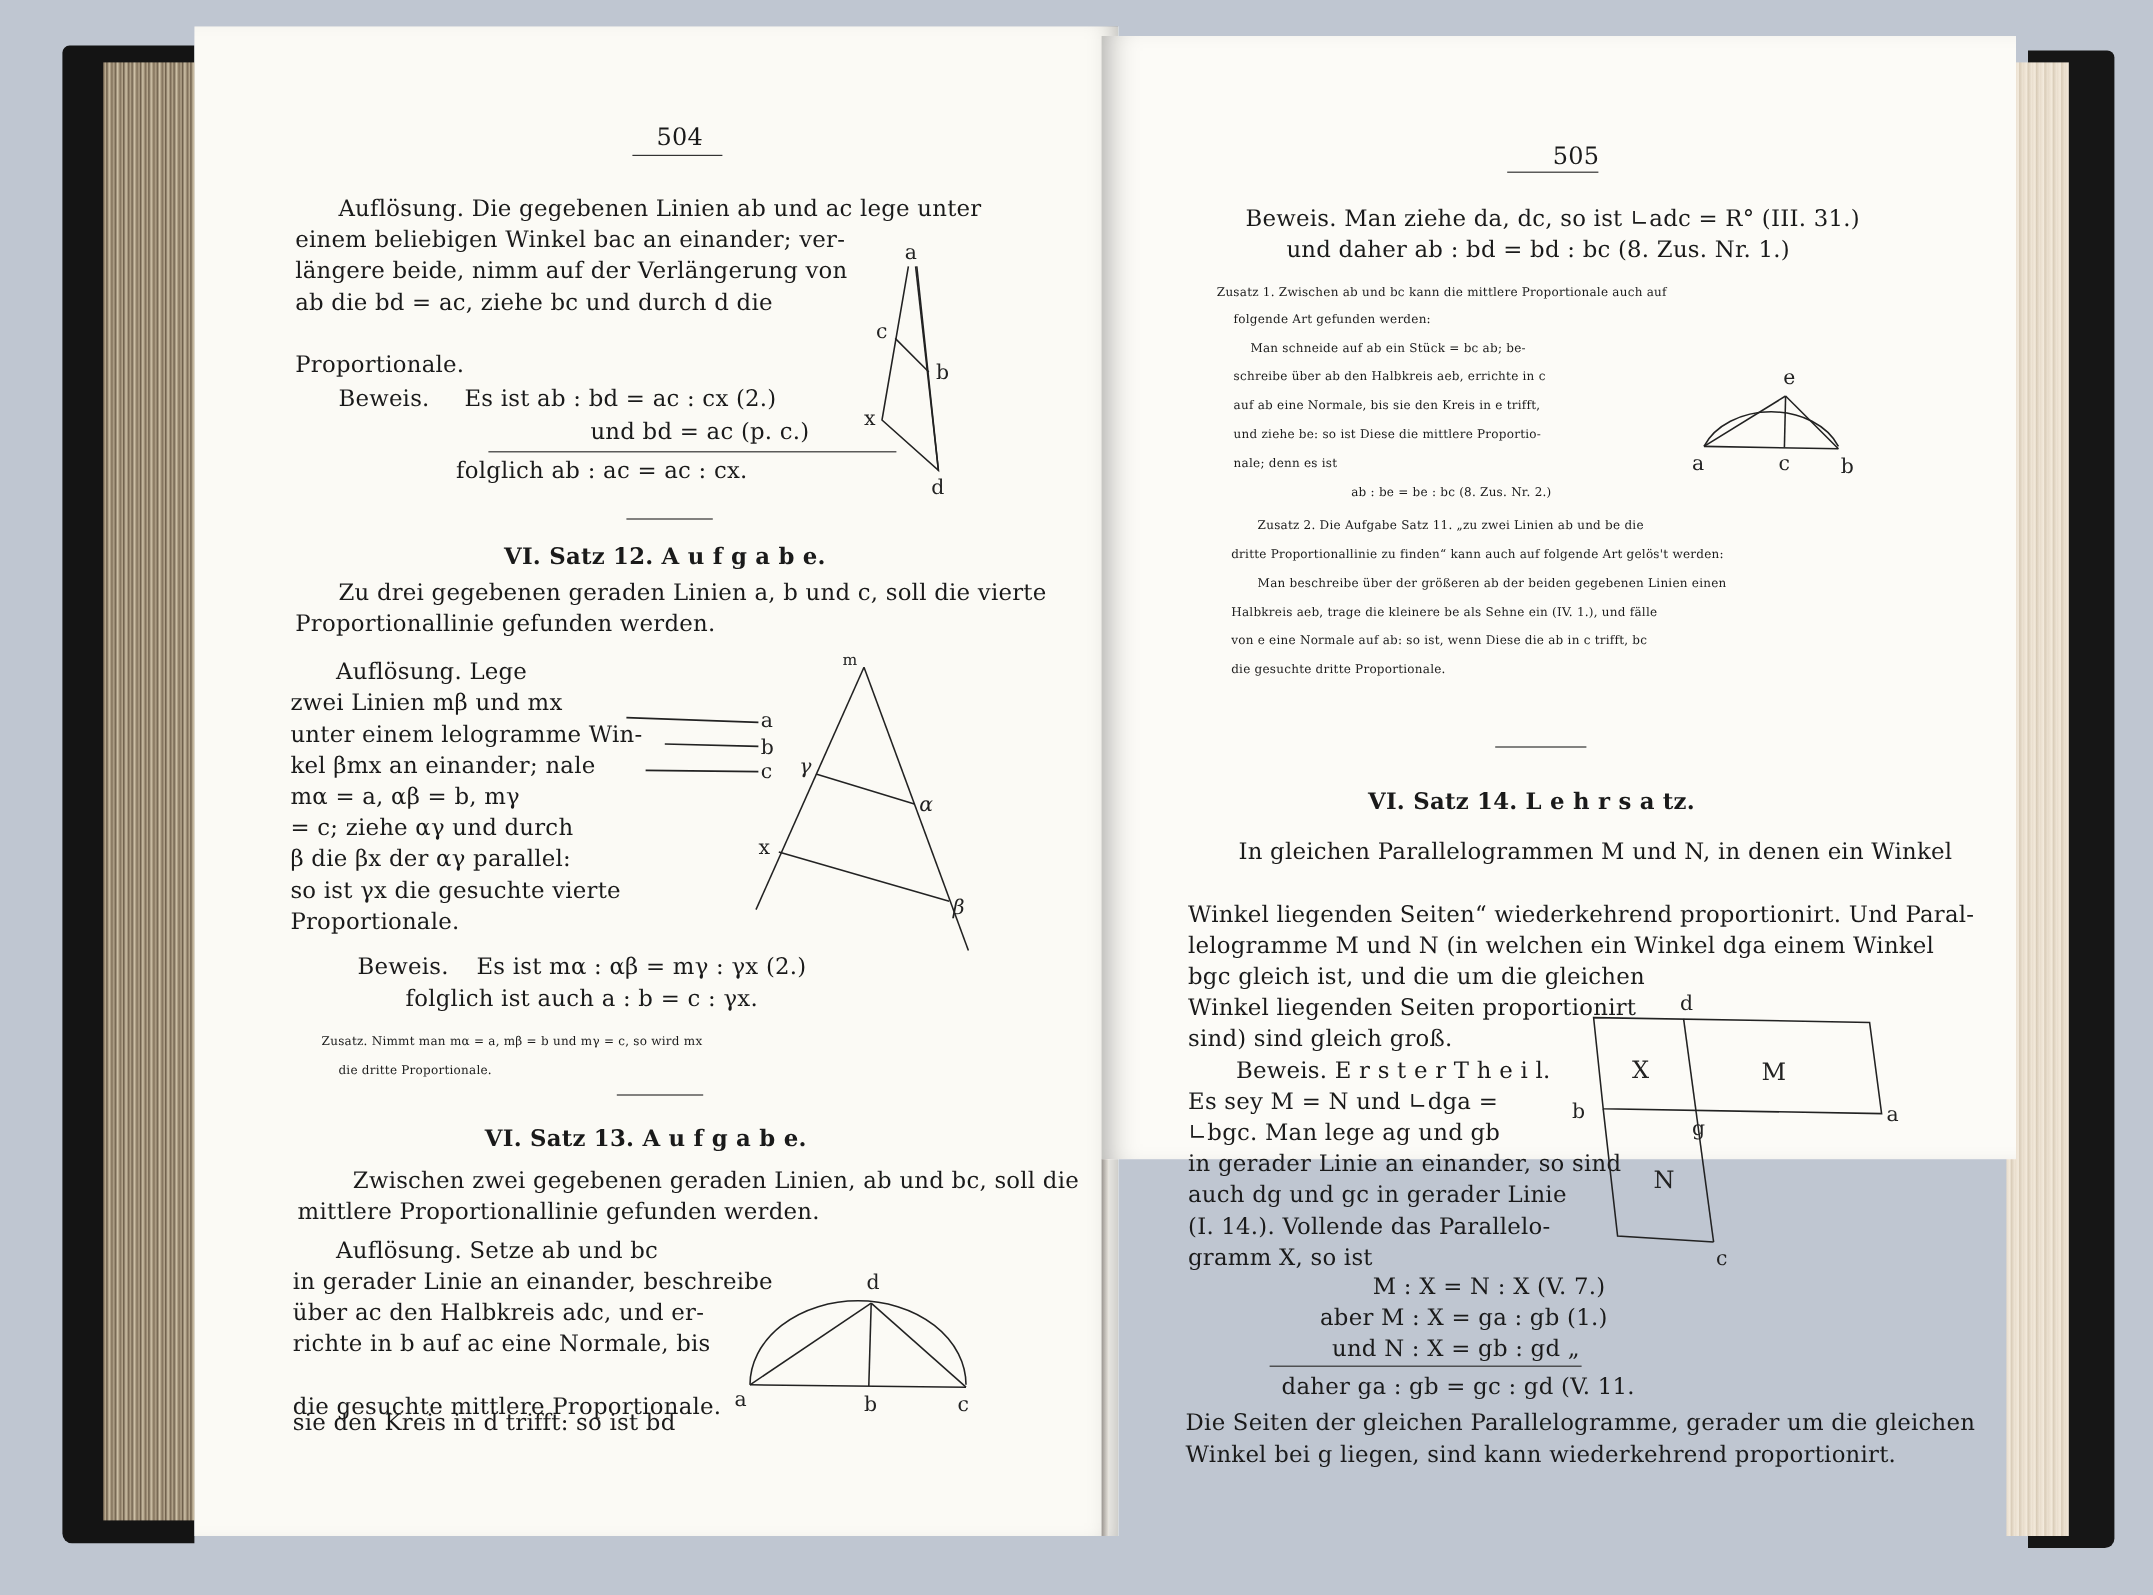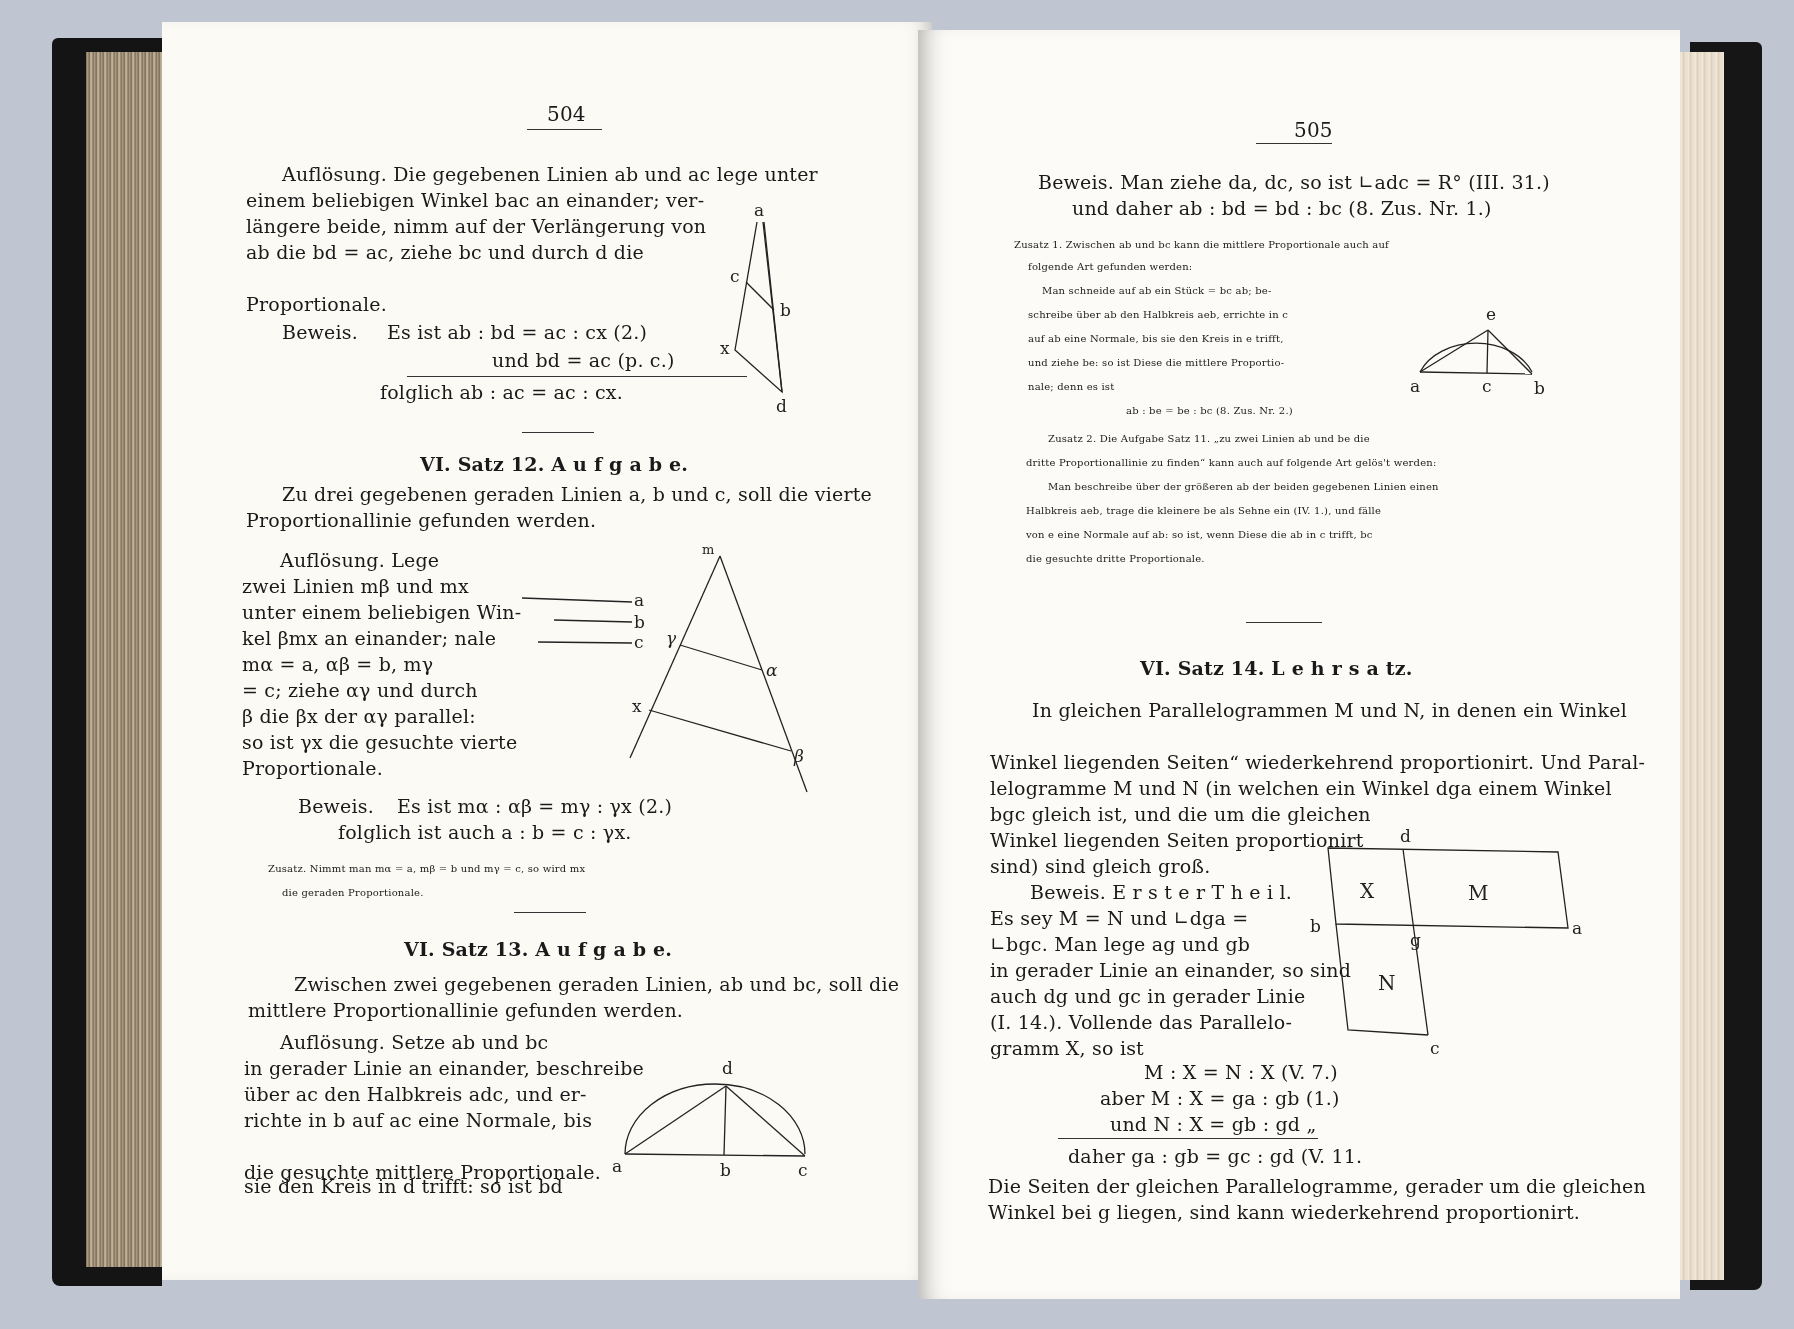--- a/index.html
+++ b/index.html
@@ -14,21 +14,21 @@
   .cover-left { left:52px; top:38px; width:110px; height:1248px; background:#141414; border-radius:6px 0 0 8px; }
   .edges-left { left:86px; top:52px; width:92px; height:1215px;
     background:repeating-linear-gradient(90deg,#7a6a55 0px,#b8a98f 2px,#6b5c48 3px,#cfc2a8 5px,#8a7a62 7px);
   }
   .cover-right { left:1690px; top:42px; width:72px; height:1248px; background:#161616; border-radius:0 6px 8px 0; }
   .edges-right { left:1672px; top:52px; width:52px; height:1228px;
     background:repeating-linear-gradient(90deg,#e8dccb 0px,#f3eadc 3px,#d9ccb8 4px,#efe5d6 7px);
   }
   .page { background:#fbfaf5; }
   .page-left { left:162px; top:22px; width:770px; height:1258px; box-shadow: inset -18px 0 24px -18px rgba(0,0,0,0.35); }
-  .page-right { left:918px; top:30px; width:762px; height:1269px; box-shadow: inset 22px 0 26px -18px rgba(0,0,0,0.35); background:#fcfbf7; }
+  .page-right { left:918px; top:30px; width:762px; height:936px; box-shadow: inset 22px 0 26px -18px rgba(0,0,0,0.35); background:#fcfbf7; }
   .gutter { left:918px; top:30px; width:6px; height:1250px; background:linear-gradient(90deg,#9a9590,#e9e6df); }
 
   .txt { position:absolute; font-size:19px; line-height:24px; white-space:nowrap; letter-spacing:0.2px; }
   .small { font-size:10px; line-height:21px; }
   .pagenum { font-size:20px; }
   .rule { position:absolute; height:1px; background:#333; }
   .bold { font-weight:bold; }
   svg { position:absolute; overflow:visible; }
   svg line, svg path, svg polyline, svg polygon { stroke:#222; stroke-width:1.3; fill:none; }
   svg text { font-family:"DejaVu Serif", serif; font-size:17px; fill:#222; stroke:none; }
@@ -69,21 +69,21 @@
   </svg>
 
   <div class="rule" style="left:360px;top:410px;width:72px;"></div>
 
   <div class="txt bold" style="left:258px;top:430px;">VI.  Satz 12.  A u f g a b e.</div>
   <div class="txt" style="left:120px;top:460px;">Zu drei gegebenen geraden Linien a, b und c, soll die vierte</div>
   <div class="txt" style="left:84px;top:486px;">Proportionallinie gefunden werden.</div>
 
   <div class="txt" style="left:118px;top:526px;">Auflösung.  Lege</div>
   <div class="txt" style="left:80px;top:552px;">zwei Linien mβ und mx</div>
-  <div class="txt" style="left:80px;top:578px;">unter einem beliebigen Win-</div>
+  <div class="txt" style="left:80px;top:578px;">unter einem lelogramme Win-</div>
   <div class="txt" style="left:80px;top:604px;">kel βmx an einander; nale</div>
   <div class="txt" style="left:80px;top:630px;">mα = a, αβ = b, mγ</div>
   <div class="txt" style="left:80px;top:656px;">= c; ziehe αγ und durch</div>
   <div class="txt" style="left:80px;top:682px;">β die βx der αγ parallel:</div>
   <div class="txt" style="left:80px;top:708px;">so ist γx die gesuchte vierte</div>
   <div class="txt" style="left:80px;top:734px;">Proportionale.</div>
 
   <svg style="left:340px;top:520px;" width="320" height="260">
     <line x1="20" y1="56" x2="130" y2="60"></line>
     <line x1="52" y1="78" x2="130" y2="80"></line>
@@ -100,21 +100,21 @@
     <text x="264" y="134" style="font-style:italic;">α</text>
     <text x="130" y="170">x</text>
     <text x="292" y="220" style="font-style:italic;">β</text>
   </svg>
 
   <div class="txt" style="left:136px;top:772px;">Beweis.</div>
   <div class="txt" style="left:235px;top:772px;">Es ist mα : αβ = mγ : γx   (2.)</div>
   <div class="txt" style="left:176px;top:798px;">folglich ist auch a  :  b = c   : γx.</div>
 
   <div class="txt small" style="left:106px;top:836px;">Zusatz.  Nimmt man mα = a, mβ = b und mγ = c, so wird mx</div>
-  <div class="txt small" style="left:120px;top:860px;">die geraden Proportionale.</div>
+  <div class="txt small" style="left:120px;top:860px;">die dritte Proportionale.</div>
 
   <div class="rule" style="left:352px;top:890px;width:72px;"></div>
 
   <div class="txt bold" style="left:242px;top:915px;">VI.  Satz 13.  A u f g a b e.</div>
   <div class="txt" style="left:132px;top:950px;">Zwischen zwei gegebenen geraden Linien, ab und bc, soll die</div>
   <div class="txt" style="left:86px;top:976px;">mittlere Proportionallinie gefunden werden.</div>
 
   <div class="txt" style="left:118px;top:1008px;">Auflösung.  Setze ab und bc</div>
   <div class="txt" style="left:82px;top:1034px;">in gerader Linie an einander, beschreibe</div>
   <div class="txt" style="left:82px;top:1060px;">über ac den Halbkreis adc, und er-</div>

